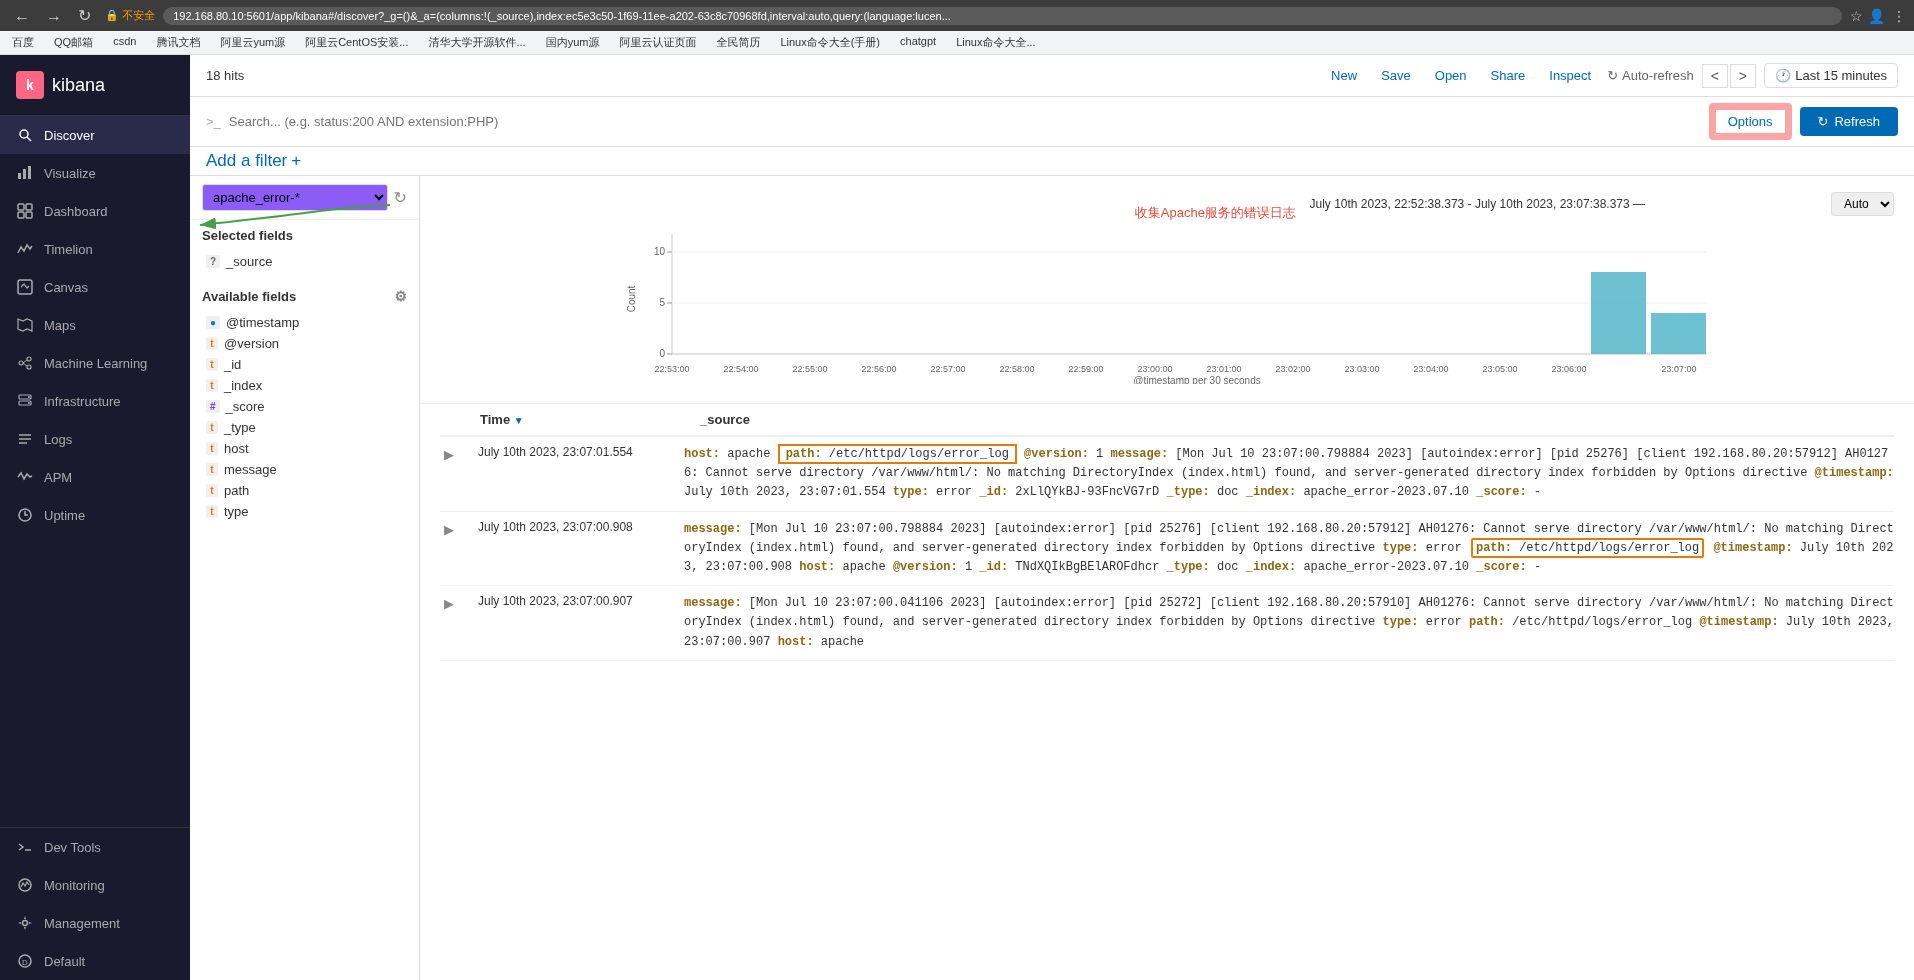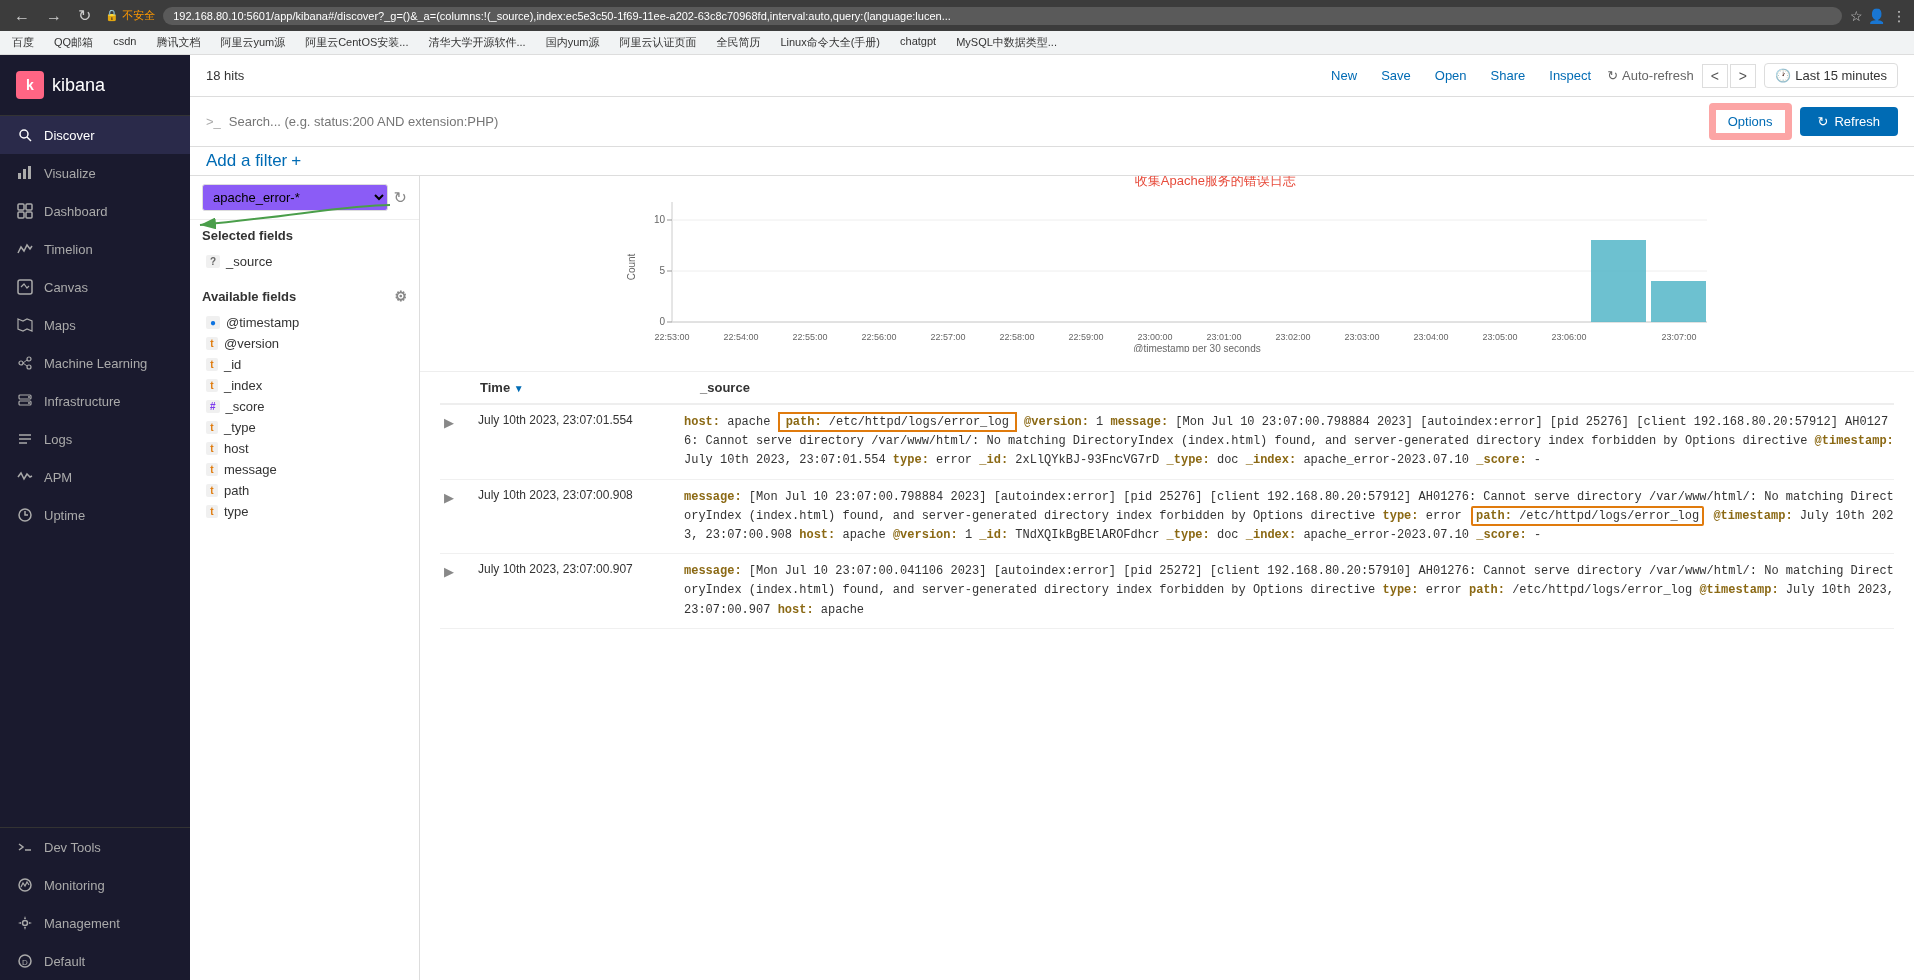--- a/index.html
+++ b/index.html
@@ -127,21 +127,21 @@
   <span>csdn</span>
   <span>腾讯文档</span>
   <span>阿里云yum源</span>
   <span>阿里云CentOS安装...</span>
   <span>清华大学开源软件...</span>
   <span>国内yum源</span>
   <span>阿里云认证页面</span>
   <span>全民简历</span>
   <span>Linux命令大全(手册)</span>
   <span>chatgpt</span>
-  <span>MySQL中数据类型...</span>
+  <span>Linux命令大全...</span>
 </div>
 
 <div class="app">
 
   <div class="sidebar">
     <div class="sidebar-logo">
       <div class="sidebar-logo-icon">k</div>
       <span class="sidebar-logo-text">kibana</span>
     </div>
 
@@ -406,20 +406,29 @@
           <div class="field-item">
             <span class="field-type t">t</span>
             <span class="field-name">type</span>
           </div>
         </div>
       </div>
 
       <div class="right-panel">
 
         <div class="chart-area">
+          <div class="chart-controls">
+            <div style="flex:1"></div>
+            <div class="time-range-display">July 10th 2023, 22:52:38.373 - July 10th 2023, 23:07:38.373 —</div>
+            <div class="auto-select">
+              <select>
+                <option>Auto</option>
+              </select>
+            </div>
+          </div>
 
           <div style="position:relative;">
             <div style="position:absolute;top:-20px;left:50%;transform:translateX(-20%);color:#e74c3c;font-size:13px;font-weight:500;z-index:5;white-space:nowrap;">收集Apache服务的错误日志</div>
 
             <svg class="chart-svg" viewBox="0 0 1100 160" preserveAspectRatio="xMidYMid meet">
 
               <line x1="55" y1="10" x2="55" y2="130" stroke="#ccc" stroke-width="1"></line>
 
               <text x="48" y="133" font-size="10" fill="#666" text-anchor="end">0</text>
               <text x="48" y="82" font-size="10" fill="#666" text-anchor="end">5</text>

